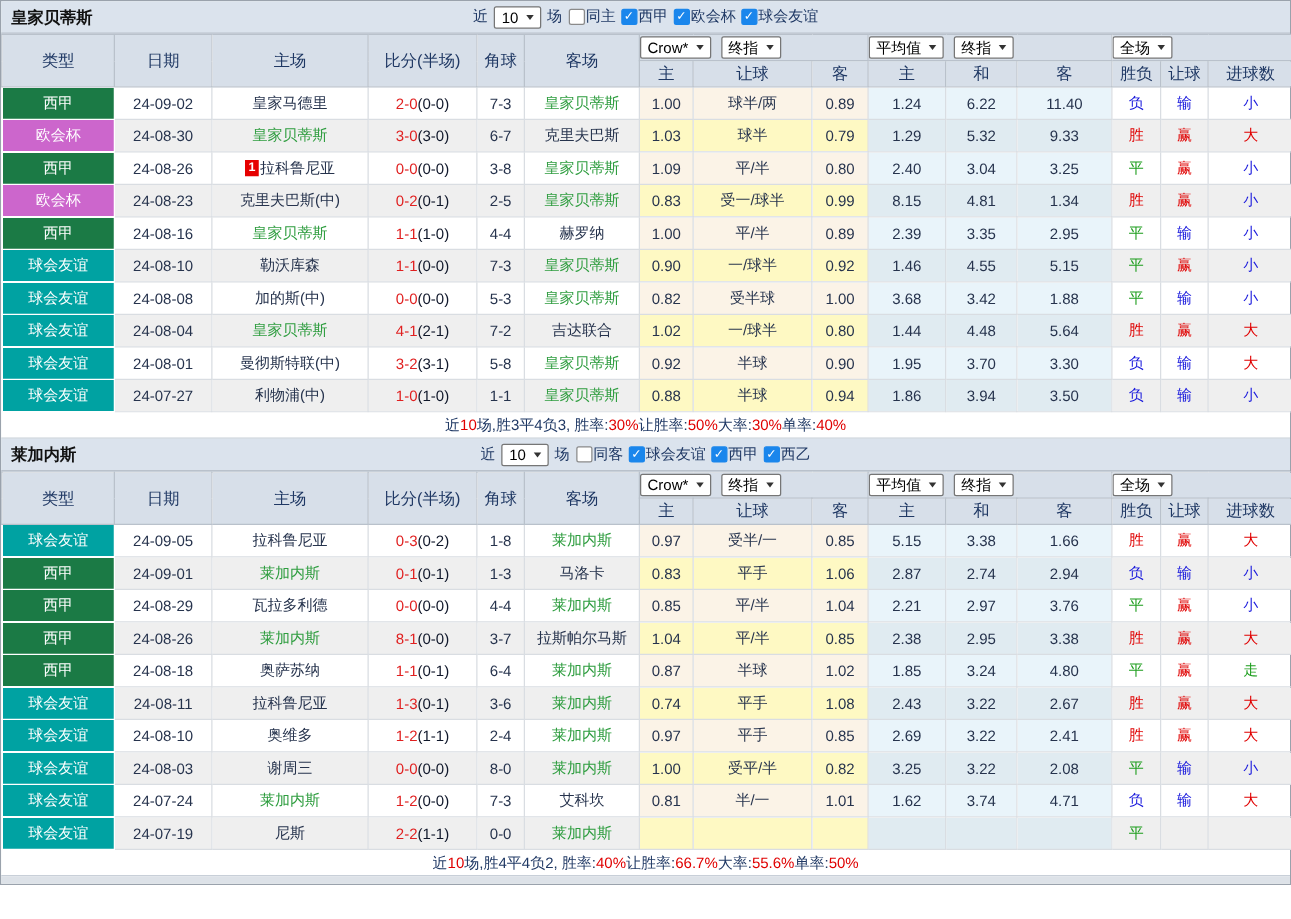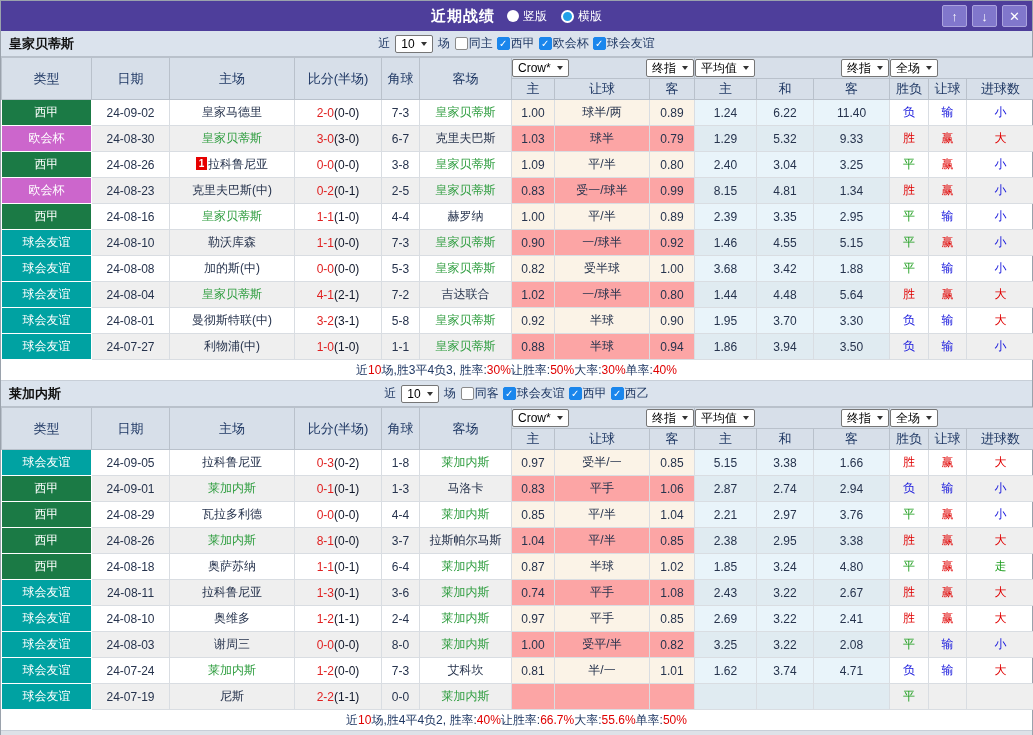--- a/index.html
+++ b/index.html
@@ -25,67 +25,43 @@
   .cb-item { display:inline-flex; align-items:center; gap:1px; cursor:pointer; color:#1f3864; }
   .cb { width:13px; height:13px; border:1px solid #8a8a8a; border-radius:2px; background:#fff; display:inline-flex; align-items:center; justify-content:center; font-size:10px; line-height:1; }
   .cb.checked { background:#1a86ec; border-color:#1a86ec; color:#fff; font-weight:bold; }
   .filters { display:flex; align-items:center; gap:5px; }
 
   
   table { width:1033px; table-layout:fixed; border-collapse:collapse; }
   th, td { overflow:hidden; white-space:nowrap; text-align:center; }
   thead th { background:#d7dfe9; border:1px solid #b9c1cb; color:#1f3864; font-weight:normal; font-size:13px; height:21px; }
   thead .sel-cell { padding:1px 0; }
-  .sel-wrap { display:flex; align-items:center; justify-content:space-between; gap:8px; }
+  .sel-wrap { display:flex; align-items:center; justify-content:flex-start; gap:8px; }
   tbody td { border:1px solid #d9dde2; height:26px; font-size:12px; }
   tbody tr.alt td { background:#efefef; }
   tbody td.c-let { background:#fbf3e7; }
-  tbody tr.alt td.c-let { background:#fca5a5; }
+  tbody tr.alt td.c-let { background:#fef9c3; }
   tbody td.c-avg { background:#e9f4fa; }
   tbody tr.alt td.c-avg { background:#e0ebf1; }
   td.type { color:#fff; font-size:12px; border-color:#fff; }
   .focus { color:#2e9d3f; }
   .score-ft { color:#e02020; }
   .score-ht { color:#0f172a; }
   .card { display:inline-block; background:#e60000; color:#fff; font-size:10px; font-weight:bold; width:11px; height:13px; line-height:13px; text-align:center; vertical-align:1px; margin-right:1px; }
 
   
   .summary { height:21px; background:#fff; border-bottom:1px solid #c8cfd8; display:flex; align-items:center; justify-content:center; color:#1f3864; font-size:12px; }
   .summary .red { color:#e00000; }
   .bottom-strip { height:6px; background:#dde2e8; }
 </style>
 </head>
 <body>
 
 <div class="app">
 
-  <div class="titlebar">
-    <span class="title">近期战绩</span>
-    <span class="radio-group">
-      <span class="radio">
-        <span class="radio-dot"></span>
-        <span>竖版</span>
-      </span>
-      <span class="radio">
-        <span class="radio-dot selected"></span>
-        <span>横版</span>
-      </span>
-    </span>
-    <span class="win-buttons">
-      <span class="winbtn">
-          <span>↑</span>
-        </span>
-      <span class="winbtn">
-          <span>↓</span>
-        </span>
-      <span class="winbtn">
-          <span>✕</span>
-        </span>
-    </span>
-  </div>
 
   <div>
     <div class="filterbar">
       <span class="team-name">皇家贝蒂斯</span>
       <span class="filters">
         <span>近</span>
         <span class="sel">
           <span>10</span>
           <span class="tri"></span>
         </span>

